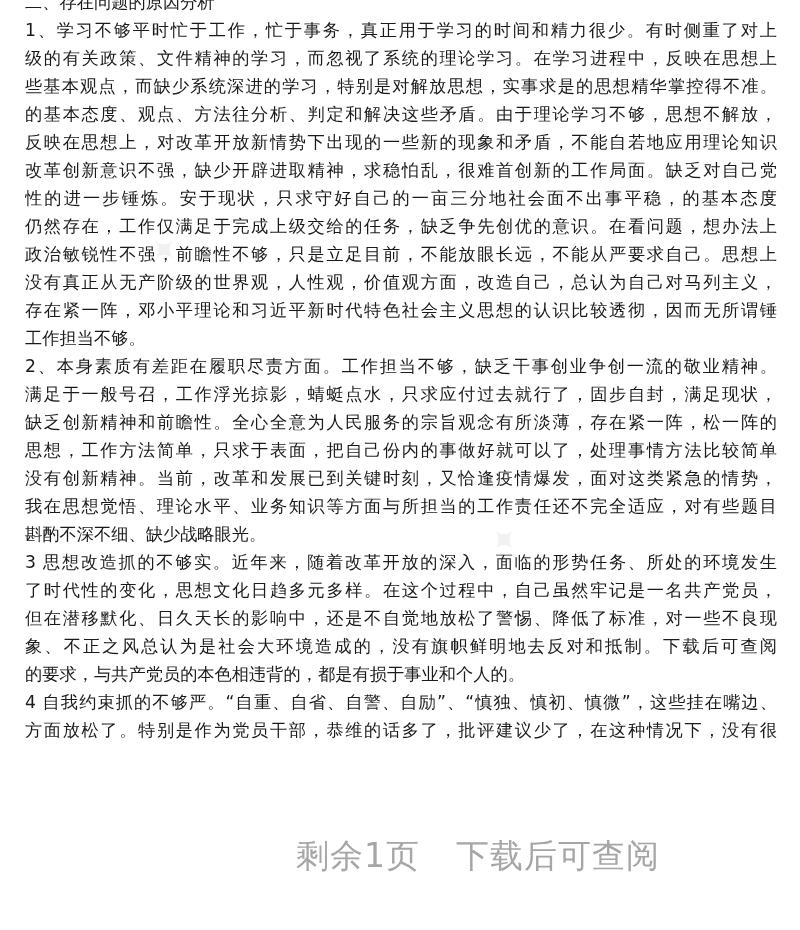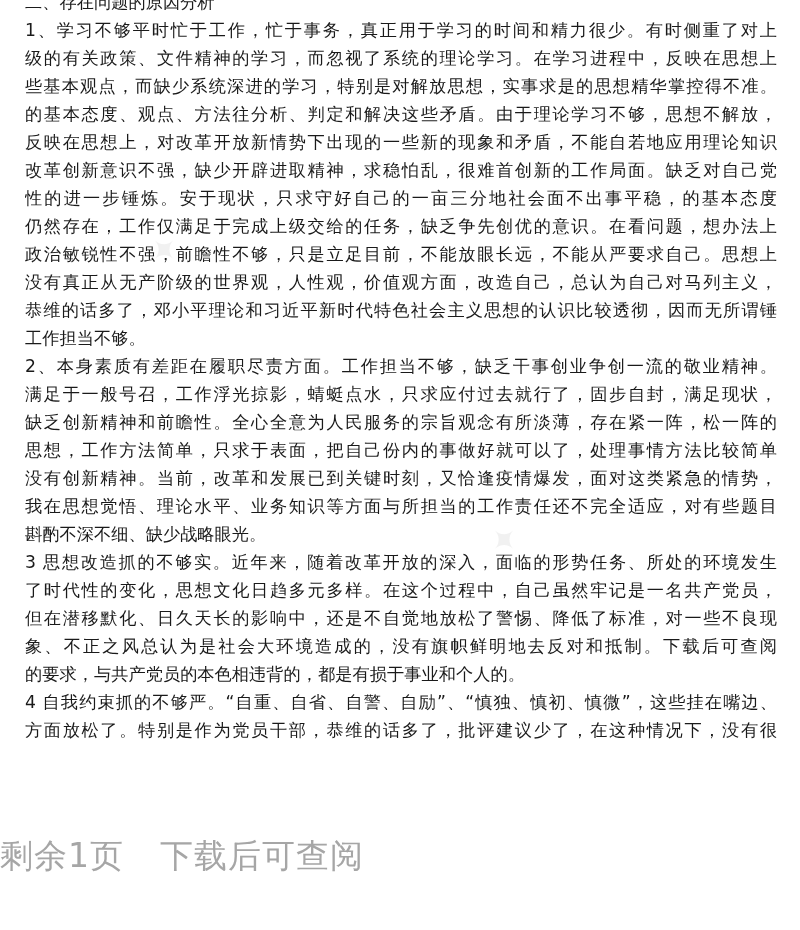--- a/index.html
+++ b/index.html
@@ -4,21 +4,21 @@
 <style>
   html, body { margin: 0; padding: 0; background: #ffffff; }
   body { width: 800px; height: 930px; overflow: hidden; position: relative;
          font-family: "DejaVu Sans", "Liberation Sans", sans-serif; color: #1a1a1a; }
   .doc { position: absolute; left: 25px; top: -12px; width: 752px; }
   .line { height: 28px; line-height: 28px; font-size: 17.2px; white-space: nowrap;
           overflow: hidden; letter-spacing: 0.05px; }
   .line.justify { text-align: justify; text-align-last: justify; }
   .watermark { position: absolute; color: rgba(200,200,200,0.25); font-size: 34px;
                transform: rotate(-45deg); pointer-events: none; white-space: nowrap; }
-  .more { position: absolute; left: 0; width: 660px; top: 834px; text-align: left;
+  .more { position: absolute; left: 0; width: 660px; top: 834px; text-align: right;
           font-size: 33px; color: #a6a6a6; letter-spacing: 1px; }
   .more span { display: inline-block; }
   .more .gap { width: 36px; }
 </style>
 </head>
 <body>
 
 <div class="watermark" style="left:150px; top:230px;">✦</div>
 <div class="watermark" style="left:490px; top:520px;">✦</div>
 
@@ -27,21 +27,21 @@
   <div class="line justify">1、学习不够平时忙于工作，忙于事务，真正用于学习的时间和精力很少。有时侧重了对上</div>
   <div class="line justify">级的有关政策、文件精神的学习，而忽视了系统的理论学习。在学习进程中，反映在思想上</div>
   <div class="line justify">些基本观点，而缺少系统深进的学习，特别是对解放思想，实事求是的思想精华掌控得不准。</div>
   <div class="line justify">的基本态度、观点、方法往分析、判定和解决这些矛盾。由于理论学习不够，思想不解放，</div>
   <div class="line justify">反映在思想上，对改革开放新情势下出现的一些新的现象和矛盾，不能自若地应用理论知识</div>
   <div class="line justify">改革创新意识不强，缺少开辟进取精神，求稳怕乱，很难首创新的工作局面。缺乏对自己党</div>
   <div class="line justify">性的进一步锤炼。安于现状，只求守好自己的一亩三分地社会面不出事平稳，的基本态度</div>
   <div class="line justify">仍然存在，工作仅满足于完成上级交给的任务，缺乏争先创优的意识。在看问题，想办法上</div>
   <div class="line justify">政治敏锐性不强，前瞻性不够，只是立足目前，不能放眼长远，不能从严要求自己。思想上</div>
   <div class="line justify">没有真正从无产阶级的世界观，人性观，价值观方面，改造自己，总认为自己对马列主义，</div>
-  <div class="line justify">恭维的话多了，邓小平理论和习近平新时代特色社会主义思想的认识比较透彻，因而无所谓锤</div>
+  <div class="line justify">存在紧一阵，邓小平理论和习近平新时代特色社会主义思想的认识比较透彻，因而无所谓锤</div>
   <div class="line">工作担当不够。</div>
   <div class="line justify">2、本身素质有差距在履职尽责方面。工作担当不够，缺乏干事创业争创一流的敬业精神。</div>
   <div class="line justify">满足于一般号召，工作浮光掠影，蜻蜓点水，只求应付过去就行了，固步自封，满足现状，</div>
   <div class="line justify">缺乏创新精神和前瞻性。全心全意为人民服务的宗旨观念有所淡薄，存在紧一阵，松一阵的</div>
   <div class="line justify">思想，工作方法简单，只求于表面，把自己份内的事做好就可以了，处理事情方法比较简单</div>
   <div class="line justify">没有创新精神。当前，改革和发展已到关键时刻，又恰逢疫情爆发，面对这类紧急的情势，</div>
   <div class="line justify">我在思想觉悟、理论水平、业务知识等方面与所担当的工作责任还不完全适应，对有些题目</div>
   <div class="line">斟酌不深不细、缺少战略眼光。</div>
   <div class="line justify">3 思想改造抓的不够实。近年来，随着改革开放的深入，面临的形势任务、所处的环境发生</div>
   <div class="line justify">了时代性的变化，思想文化日趋多元多样。在这个过程中，自己虽然牢记是一名共产党员，</div>

